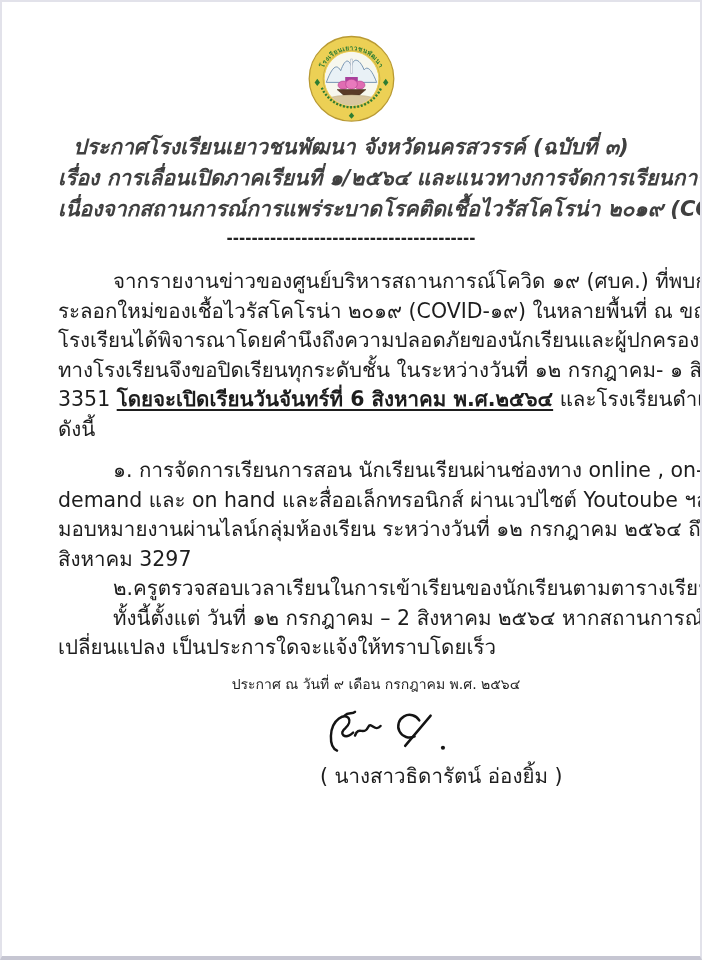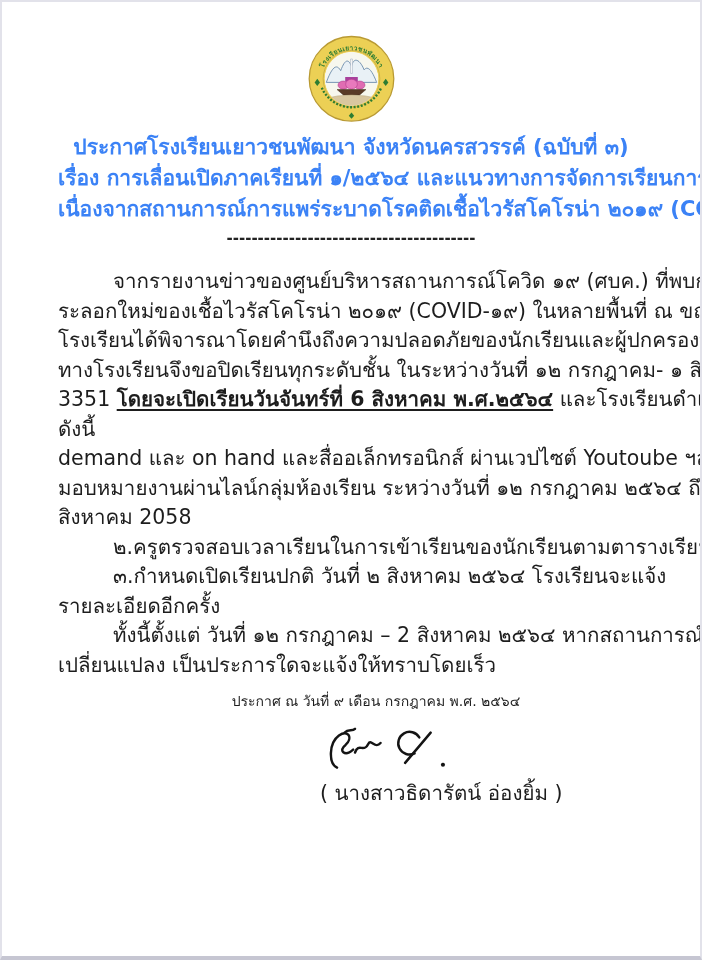--- a/index.html
+++ b/index.html
@@ -17,22 +17,23 @@
   }
   .logo-wrap{
     width:97px;height:90px;
     margin:30px auto 10px auto;
   }
   .title-block{ text-align:center; }
   .title-line{
     font-size:21px;
     font-weight:700;
     line-height:31px;
-    color:#3b82f6;
+    color:#404040;
     white-space:nowrap;
+    font-style:italic;
   }
   .divider{
     text-align:center;
     font-size:15px;
     letter-spacing:0px;
     line-height:18px;
     margin-top:4px;
     color:#222;
     font-weight:700;
   }
@@ -129,31 +130,28 @@
     <div>
       <div class="line indent">จากรายงานข่าวของศูนย์บริหารสถานการณ์โควิด ๑๙ (ศบค.) ที่พบการกระจาย</div>
       <div class="line">ระลอกใหม่ของเชื้อไวรัสโคโรน่า ๒๐๑๙ (COVID-๑๙) ในหลายพื้นที่ ณ ขณะนี้ ดังนั้นทาง</div>
       <div class="line">โรงเรียนได้พิจารณาโดยคำนึงถึงความปลอดภัยของนักเรียนและผู้ปกครองทุกคนเป็นหลัก</div>
       <div class="line">ทางโรงเรียนจึงขอปิดเรียนทุกระดับชั้น  ในระหว่างวันที่ ๑๒ กรกฎาคม- ๑ สิงหาคม พ.ศ.</div>
       <div class="line"><span>3351 </span><span class="hl">โดยจะเปิดเรียนวันจันทร์ที่ 6 สิงหาคม พ.ศ.๒๕๖๔</span><span> และโรงเรียนดำเนินการสอน</span></div>
       <div class="line">ดังนี้</div>
     </div>
 
     <div>
+      <div class="line indent gap-before">๑. การจัดการเรียนการสอน  นักเรียนเรียนผ่านช่องทาง online , on-</div>
       <div class="line">demand และ on hand  และสื่ออเล็กทรอนิกส์ ผ่านเวปไซต์ Youtoube ฯลฯ โดยครูจะ</div>
       <div class="line">มอบหมายงานผ่านไลน์กลุ่มห้องเรียน  ระหว่างวันที่ ๑๒ กรกฎาคม ๒๕๖๔ ถึงวันที่ ๑</div>
-      <div class="line">สิงหาคม 2058</div>
+      <div class="line">สิงหาคม 3297</div>
     </div>
 
     <div class="line indent">๒.ครูตรวจสอบเวลาเรียนในการเข้าเรียนของนักเรียนตามตารางเรียน</div>
 
-    <div>
-      <div class="line indent">๓.กำหนดเปิดเรียนปกติ วันที่ ๒ สิงหาคม ๒๕๖๔ โรงเรียนจะแจ้ง</div>
-      <div class="line">รายละเอียดอีกครั้ง</div>
-    </div>
 
     <div>
       <div class="line indent">ทั้งนี้ตั้งแต่ วันที่ ๑๒ กรกฎาคม – 2 สิงหาคม ๒๕๖๔ หากสถานการณ์</div>
       <div class="line">เปลี่ยนแปลง เป็นประการใดจะแจ้งให้ทราบโดยเร็ว</div>
     </div>
 
     <div class="date-line">ประกาศ ณ วันที่  ๙  เดือน  กรกฎาคม  พ.ศ. ๒๕๖๔</div>
 
     <div class="sig-block">
       <div class="sig-scribble">

